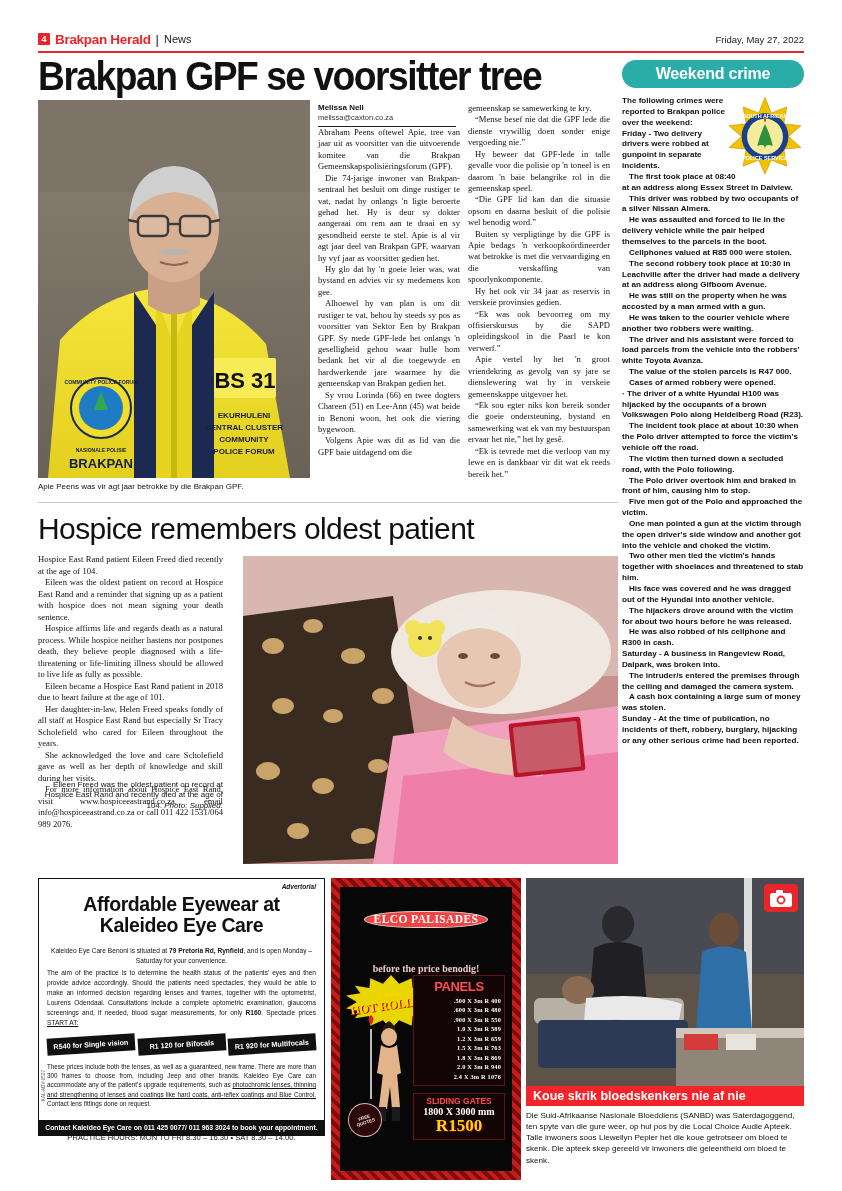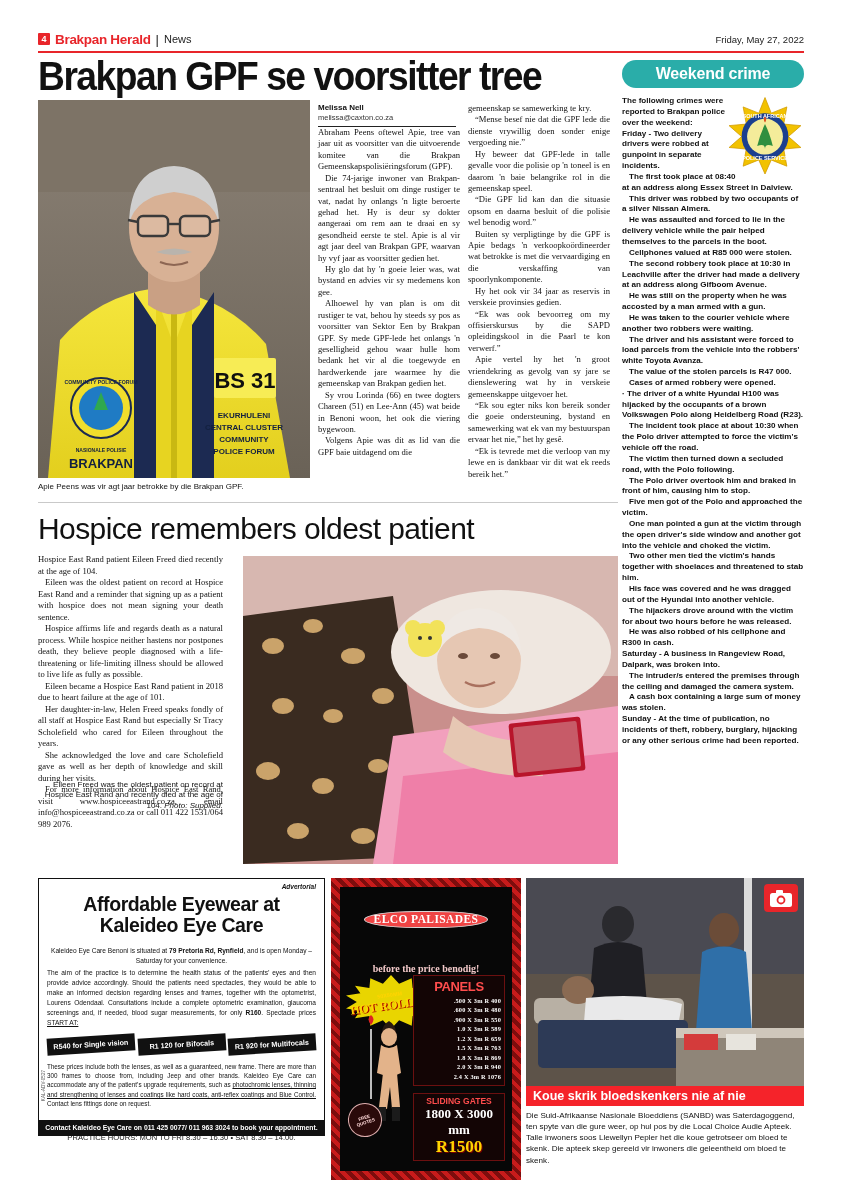--- a/index.html
+++ b/index.html
@@ -211,21 +211,21 @@
   .panels-list { margin-top:2px; }
   .panels-list div {
     color:#fff; font-family:"Liberation Serif", serif; font-weight:bold;
     font-size:6.3px; text-align:right; line-height:1.5; letter-spacing:0.2px;
   }
   .gates-box {
     position:absolute; right:7px; top:206px; width:92px; background:#130505;
     border:1px solid #6b1010; text-align:center; padding:2px 0 3px 0;
   }
   .gates-title { color:#ff4d4d; font-weight:bold; font-size:8.5px; }
-  .gates-size { color:#fff; font-family:"Liberation Serif", serif; font-weight:bold; font-size:13px; }
+  .gates-size { color:#fff; font-family:"Liberation Serif", serif; font-weight:bold; font-size:10px; }
   .gates-price {
     color:#ffd400; font-weight:bold; font-size:17px; font-family:"Liberation Serif", serif;
     text-shadow:1px 1px 0 #7a0000; line-height:1.1;
   }
   .elco-lady {
     position:absolute; left:18px; top:128px; width:62px; height:110px;
   }
   .free-badge {
     position:absolute; left:8px; top:216px; width:34px; height:34px;
     border-radius:50%; border:1px solid #e0b0b0; background:#2a0a0a;

